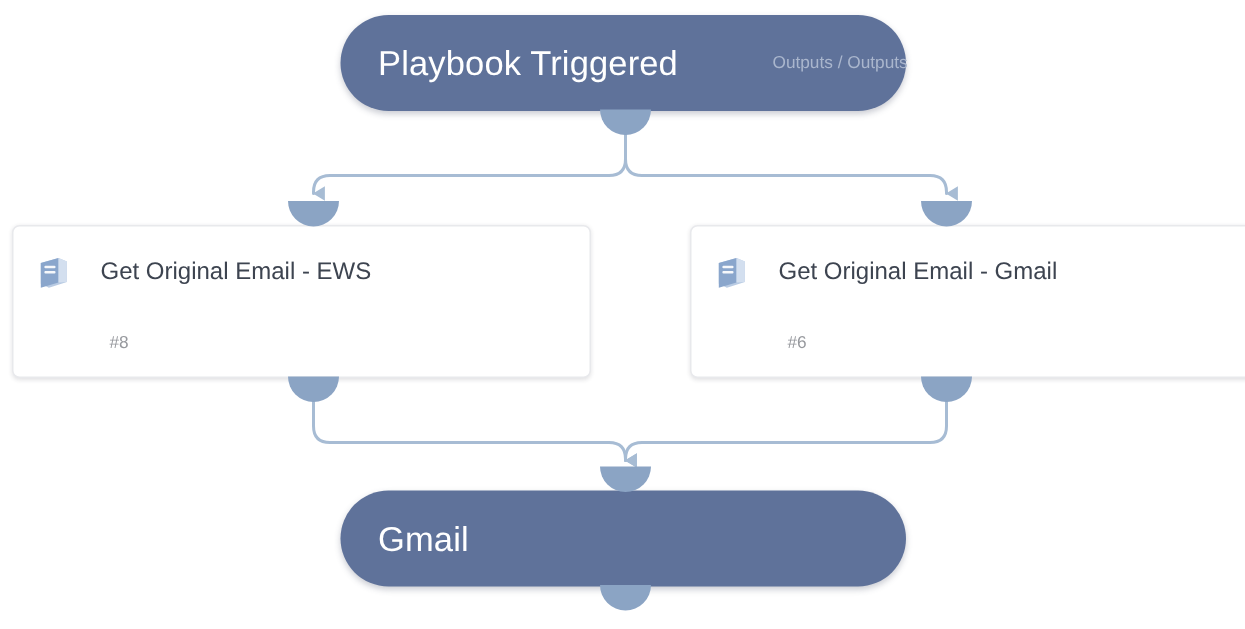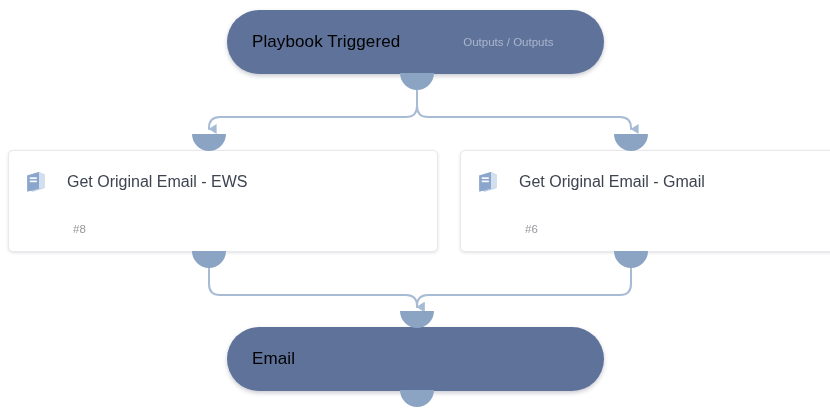--- a/index.html
+++ b/index.html
@@ -37,22 +37,22 @@
     position: absolute;
     box-sizing: border-box;
     background: #5f729a;
     border-radius: 999px;
     box-shadow: 0 2px 4px rgba(60,70,95,0.28);
     display: flex;
     align-items: center;
     z-index: 3;
   }
   .pill-title {
-    color: #000000;
-    font-size: 17px;
+    color: #ffffff;
+    font-size: 23px;
     letter-spacing: 0.1px;
     white-space: nowrap;
   }
   .pill-sub {
     color: #aab6cd;
     font-size: 11.5px;
     white-space: nowrap;
   }
 
   #node-trigger {
@@ -109,21 +109,21 @@
     position: absolute;
     left: 64px;
     bottom: 16px;
     color: #97999e;
     font-size: 11.5px;
   }
 
   #node-ews {
     left: 8px;
     top: 150px;
-    width: 430px;
+    width: 386px;
     height: 102px;
   }
   #node-gmail {
     left: 460px;
     top: 150px;
     width: 384px;
     height: 102px;
   }
 
   
@@ -203,16 +203,16 @@
         <path d="M16.0 3.0 L21.6 5.4 L21.6 19.0 L16.0 19.4 Z" fill="#d3dfef"></path>
         <rect x="6.6" y="8.2" width="7.4" height="1.7" rx="0.7" fill="#ffffff" opacity="0.92"></rect>
         <rect x="6.6" y="11.6" width="7.4" height="1.7" rx="0.7" fill="#ffffff" opacity="0.92"></rect>
       </svg>
       <span class="card-title">Get Original Email - Gmail</span>
     </div>
     <div class="card-id">#6</div>
   </div>
 
   <div class="pill" id="node-done">
-    <span class="pill-title">Email</span>
+    <span class="pill-title">Gmail</span>
   </div>
 
 </div>
 
 </body></html>

